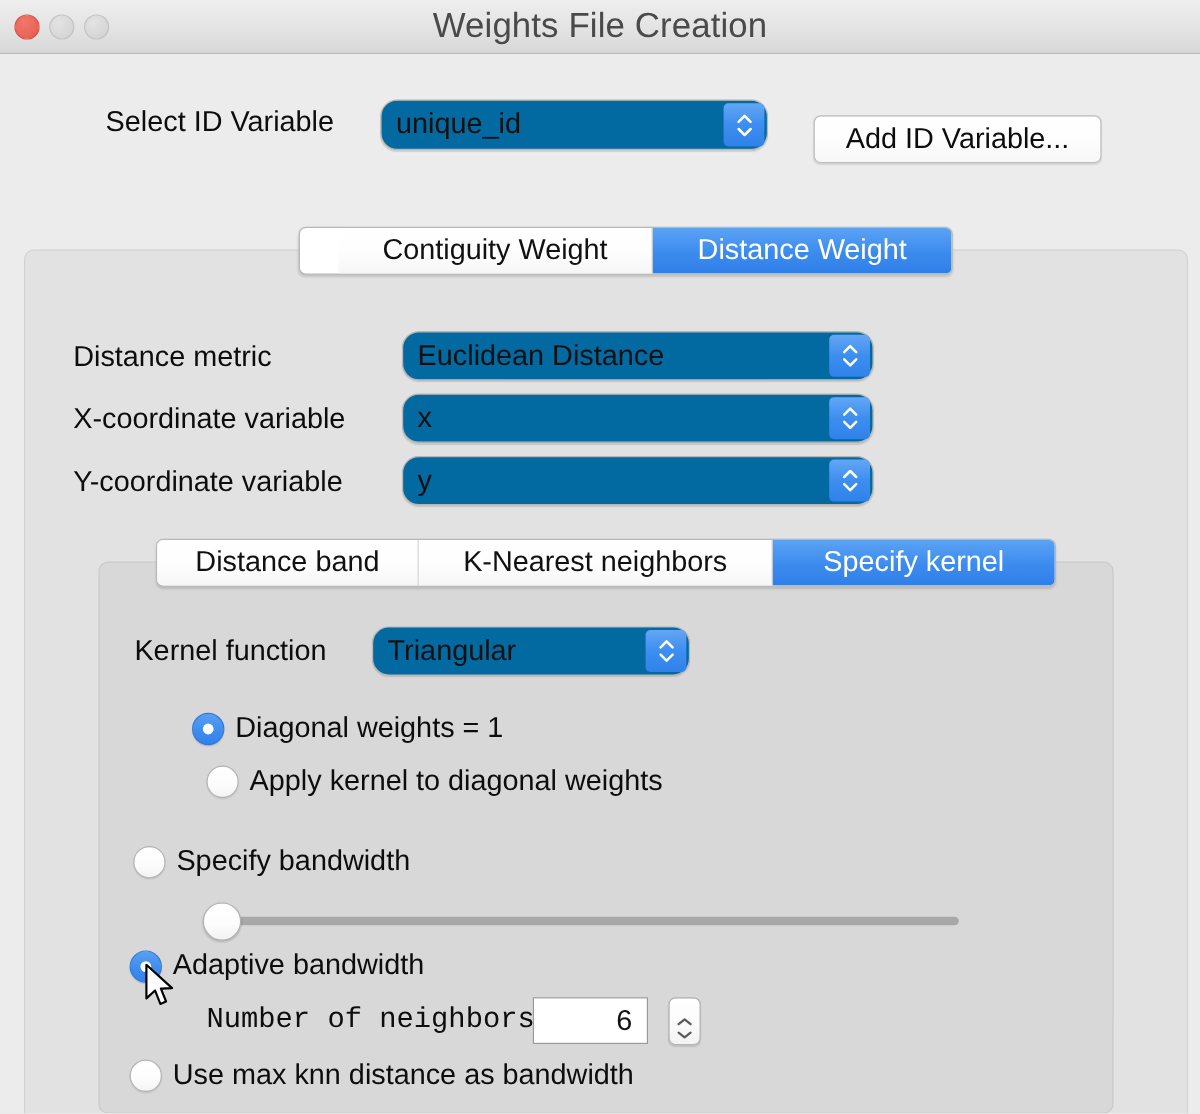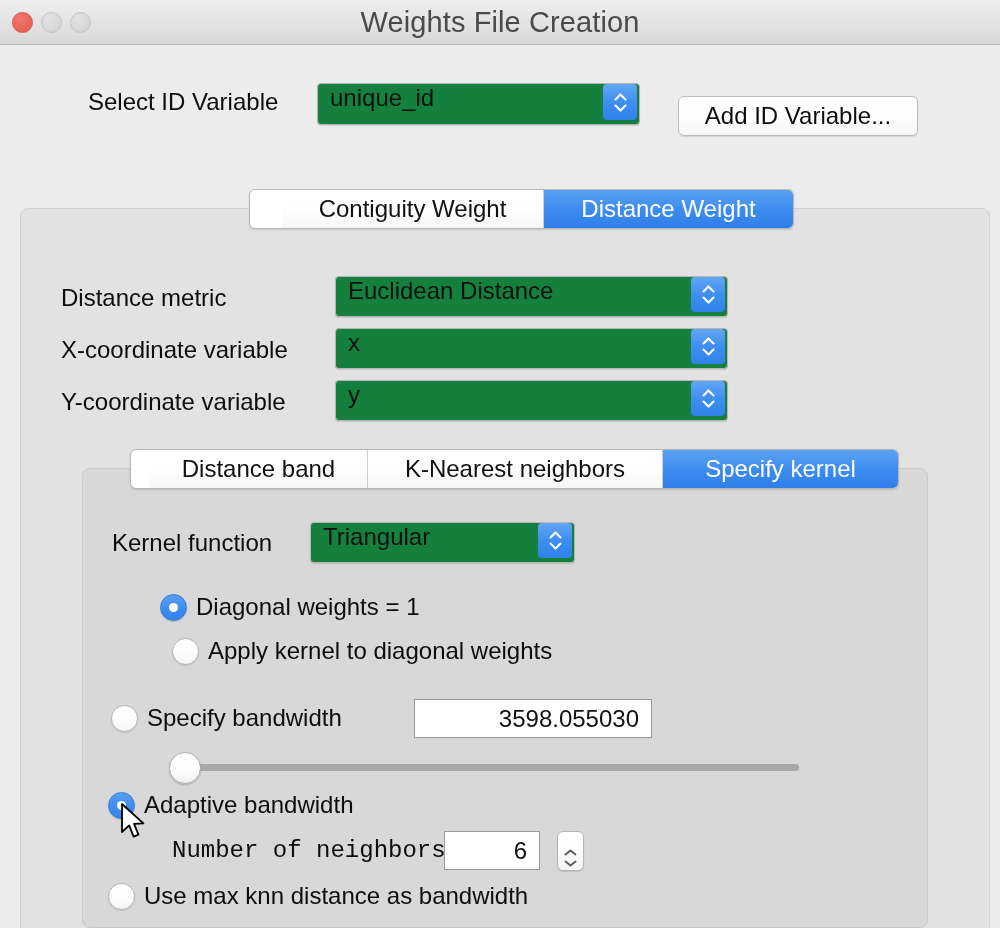--- a/index.html
+++ b/index.html
@@ -67,26 +67,26 @@
   #id-label {
     position: absolute;
     left: 88px; top: 8px;
     font-size: 24px;
     color: #0d0d0d;
   }
 
   
   .combo {
     position: absolute;
-    background: #15803d;
+    background: #0369a1;
     border: 1px solid #b6b6b6;
-    border-radius: 4px;
+    border-radius: 14px;
     box-shadow: 0 1px 1px rgba(0,0,0,0.13);
     display: flex;
-    align-items: flex-start;
+    align-items: center;
   }
   .combo-value {
     flex: 1;
     padding-left: 12px;
     font-size: 24px;
     color: #111;
     white-space: nowrap;
     overflow: hidden;
   }
   .combo-stepper {
@@ -176,21 +176,21 @@
   }
   #lbl-metric { left: 61px; top: 284px; }
   #lbl-xcoord { left: 61px; top: 336px; }
   #lbl-ycoord { left: 61px; top: 388px; }
 
   #combo-metric { left: 335px; top: 276px; width: 393px; height: 41px; }
   #combo-x      { left: 335px; top: 328px; width: 393px; height: 41px; }
   #combo-y      { left: 335px; top: 380px; width: 393px; height: 41px; }
 
   
-  #inner-tabs { left: 130px; top: 449px; height: 40px; padding-left: 19px; }
+  #inner-tabs { left: 130px; top: 449px; height: 40px; }
   #inner-tabs .seg { height: 38px; }
   #inner-tabs .seg-0 { width: 218px; }
   #inner-tabs .seg-1 { width: 295px; }
   #inner-tabs .seg-2 { width: 235px; }
 
   #inner-panel {
     position: absolute;
     left: 82px; top: 468px;
     width: 846px; height: 460px;
     background: #d8d8d8;
@@ -451,23 +451,20 @@
   <div class="radio-row" id="r-applyk">
     <span class="radio off"></span>
     <span class="radio-label">Apply kernel to diagonal weights</span>
   </div>
 
   <div class="radio-row" id="r-specify">
     <span class="radio off"></span>
     <span class="radio-label">Specify bandwidth</span>
   </div>
 
-  <div class="textfield" id="tf-bandwidth">
-    <span class="tf-value">3598.055030</span>
-  </div>
 
   <div id="slider">
     <div id="slider-track"></div>
     <div id="slider-thumb"></div>
   </div>
 
   <div class="radio-row" id="r-adaptive">
     <span class="radio on"></span>
     <span class="radio-label">Adaptive bandwidth</span>
   </div>

